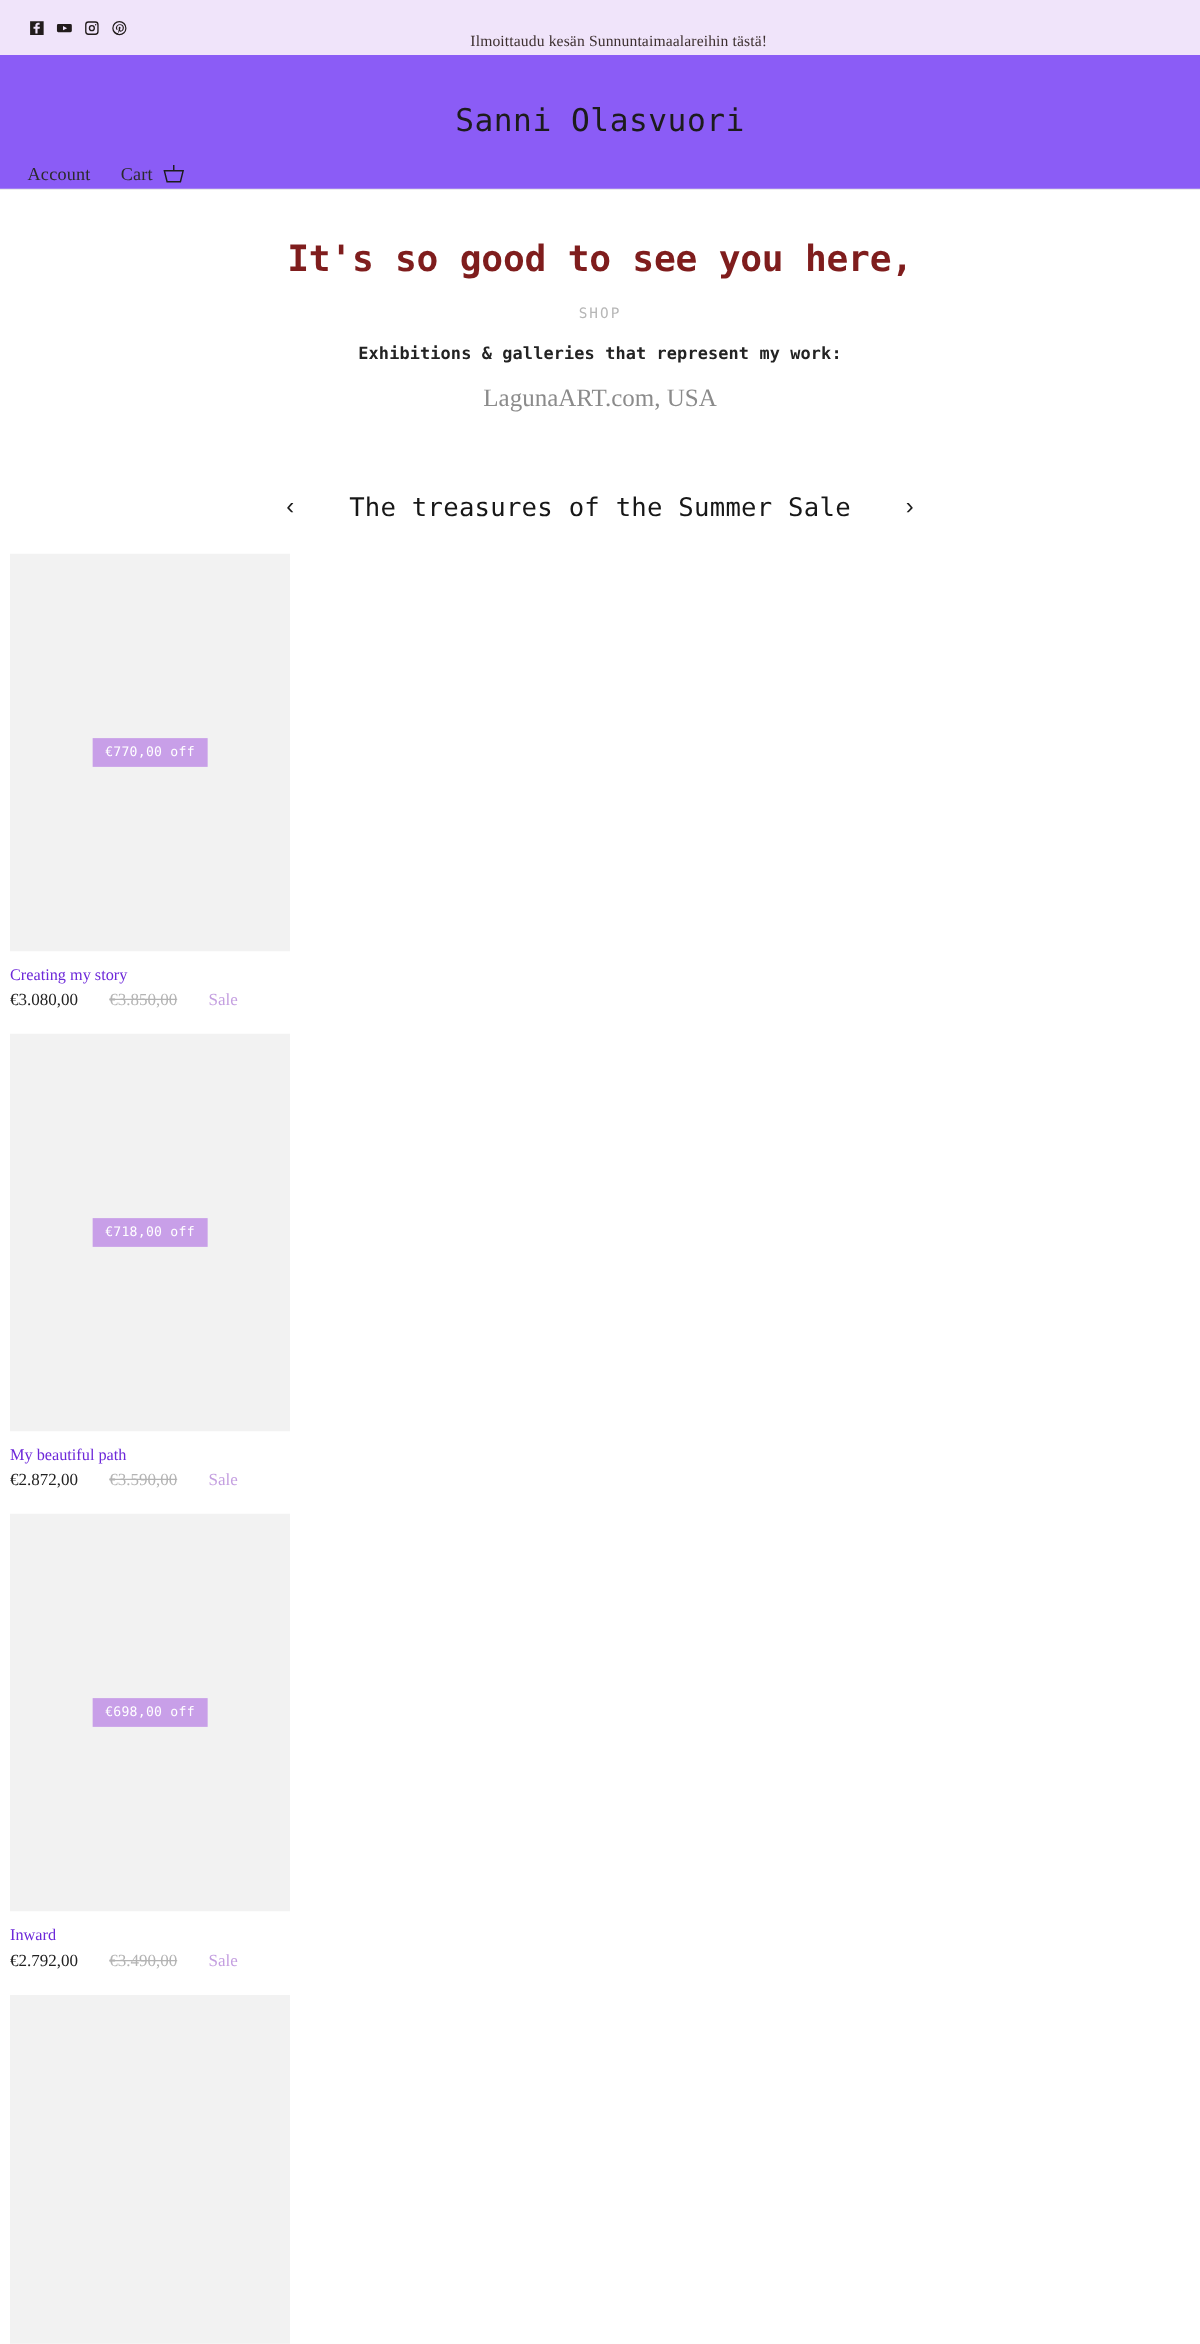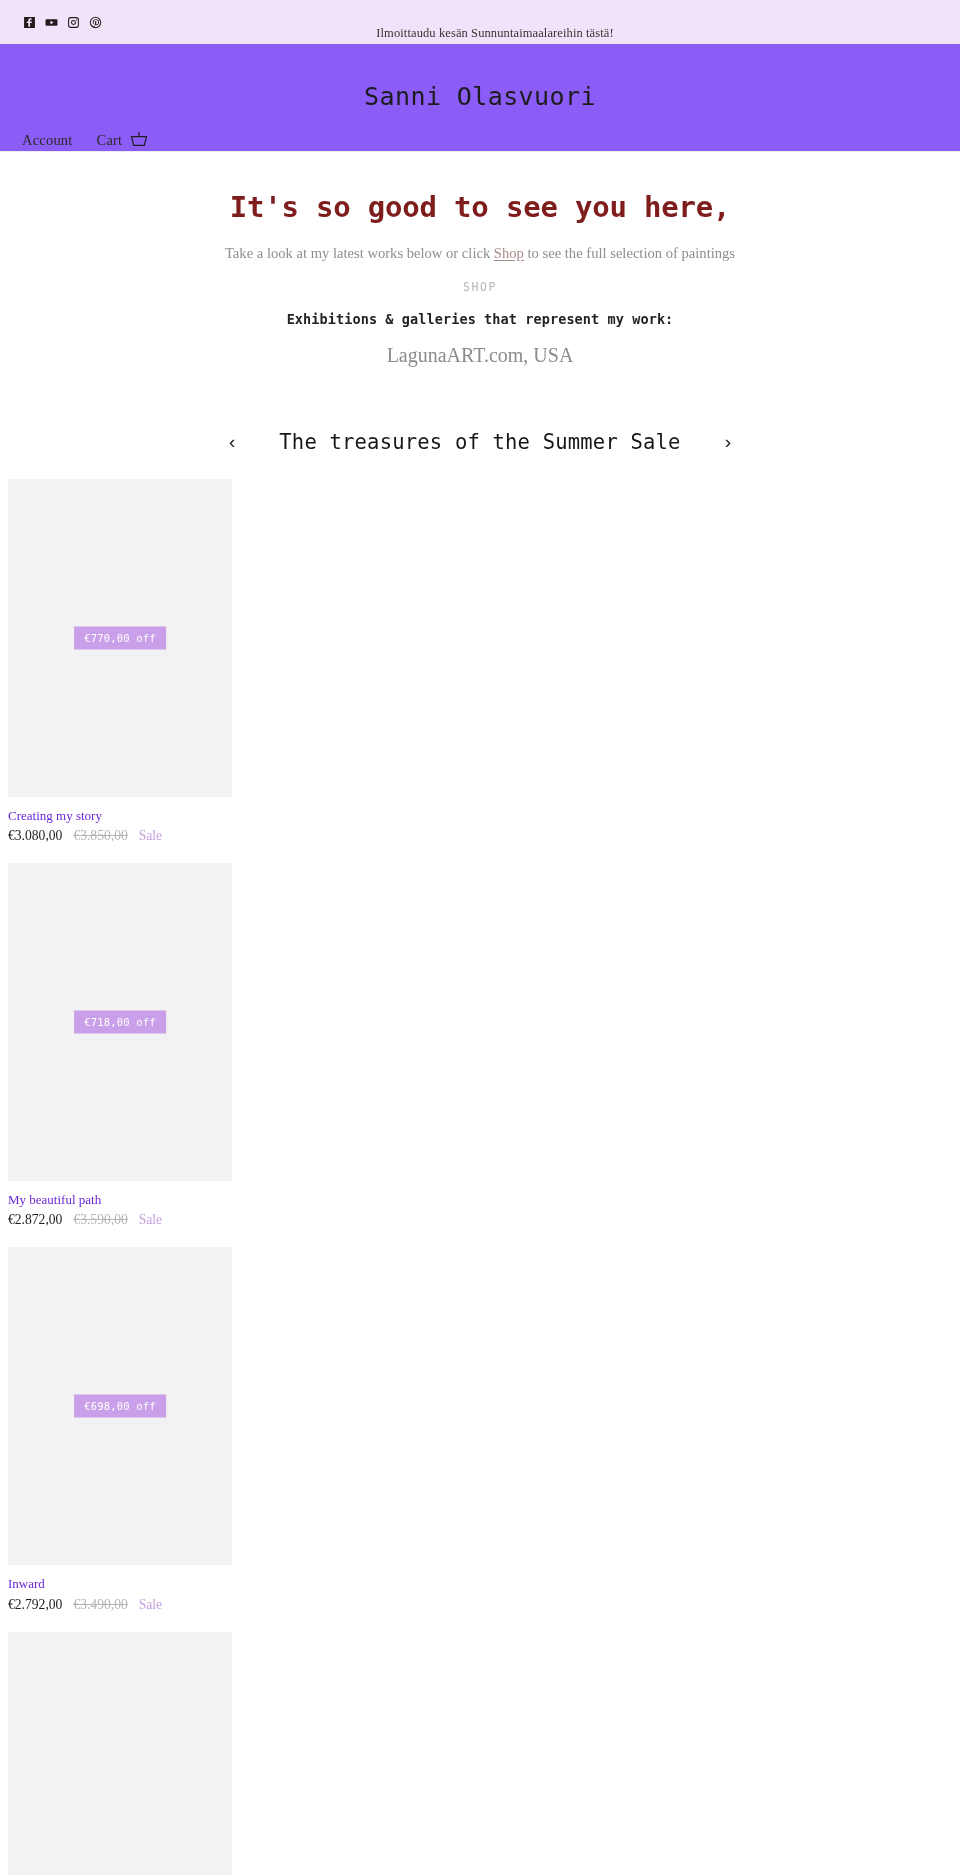--- a/index.html
+++ b/index.html
@@ -194,21 +194,21 @@
   .card-title {
     font-family: "Liberation Serif", serif;
     font-size: 13px;
     color: #6d28d9;
     line-height: 1.25;
   }
   .card-prices {
     margin-top: 4px;
     display: flex;
     align-items: flex-start;
-    gap: 11px;
+    gap: 25px;
     font-family: "Liberation Serif", serif;
     font-size: 13.6px;
   }
   .price-now { color: #222222; }
   .price-was { color: #b4b4b4; text-decoration: line-through; }
   .price-tag { color: #c49fe0; }
 </style>
 </head>
 <body>
 
@@ -249,23 +249,20 @@
       <svg viewBox="0 0 24 24" fill="none" stroke="#1c1c1c" stroke-width="1.4">
         <path d="M3 8h18l-2.6 10.5H5.6L3 8z"></path>
         <path d="M12 2.5V8"></path>
       </svg>
     </span>
   </a>
 </div>
 
 <div class="hero">
   <h1>It's so good to see you here,</h1>
-  <p class="hero-cta">
-    <span>Take a look at my latest works below or click </span><a href="#">Shop</a><span> to see the full selection of paintings</span>
-  </p>
   <a class="shop-btn" href="#">SHOP</a>
   <div class="exh-title">Exhibitions &amp; galleries that represent my work:</div>
   <div class="exh-item">LagunaART.com, USA</div>
 </div>
 
 <div class="collection">
   <div class="coll-head">
     <button class="arrow">‹</button>
     <div class="coll-title">The treasures of the Summer Sale</div>
     <button class="arrow">›</button>

